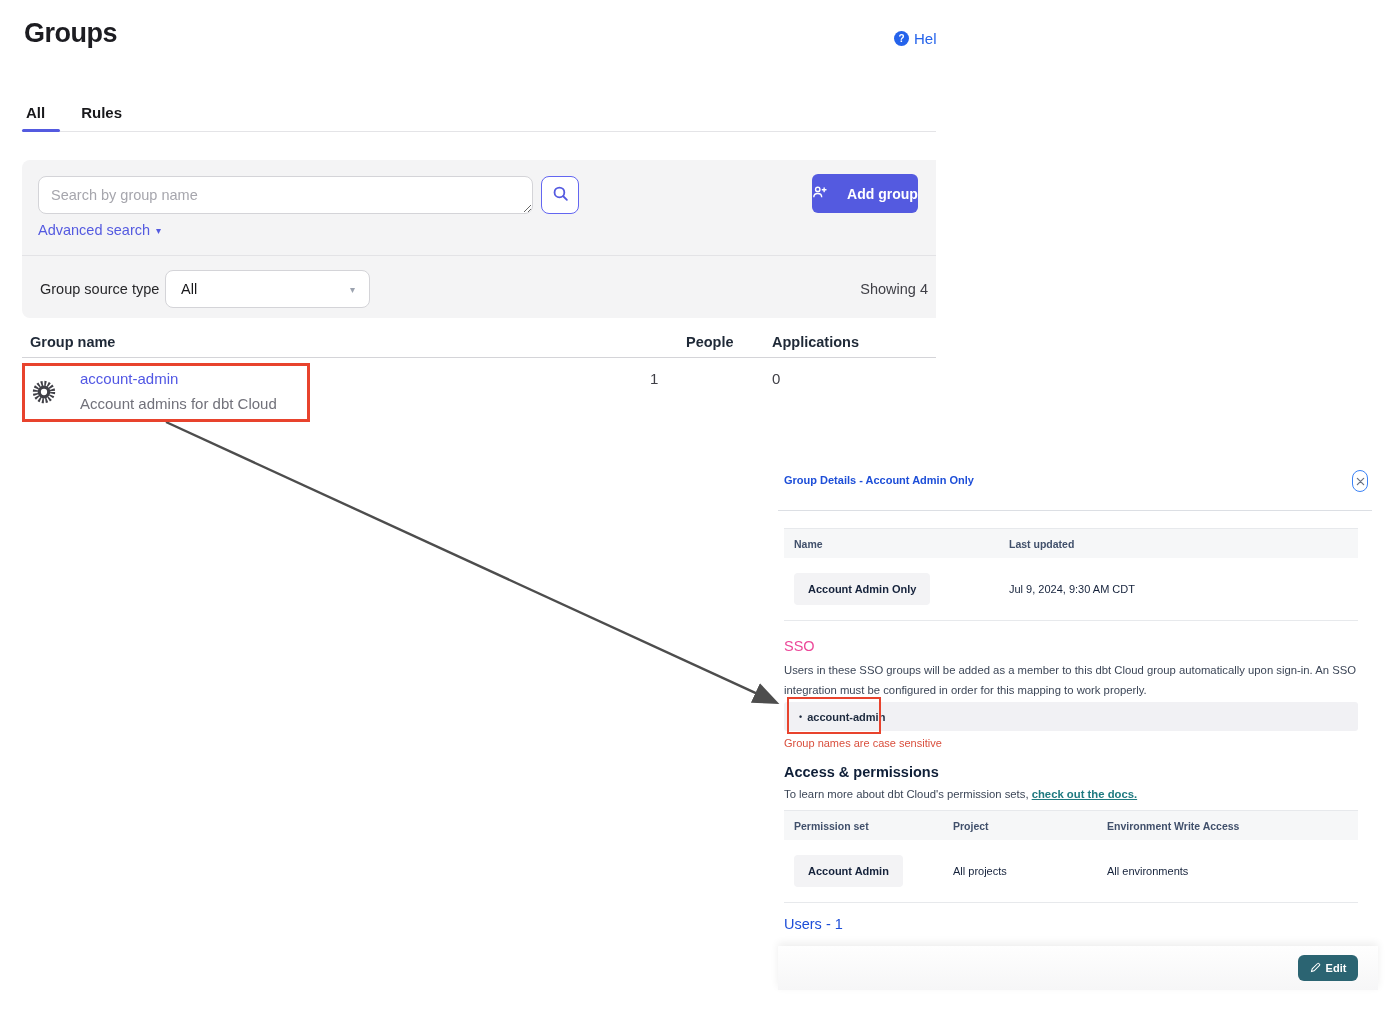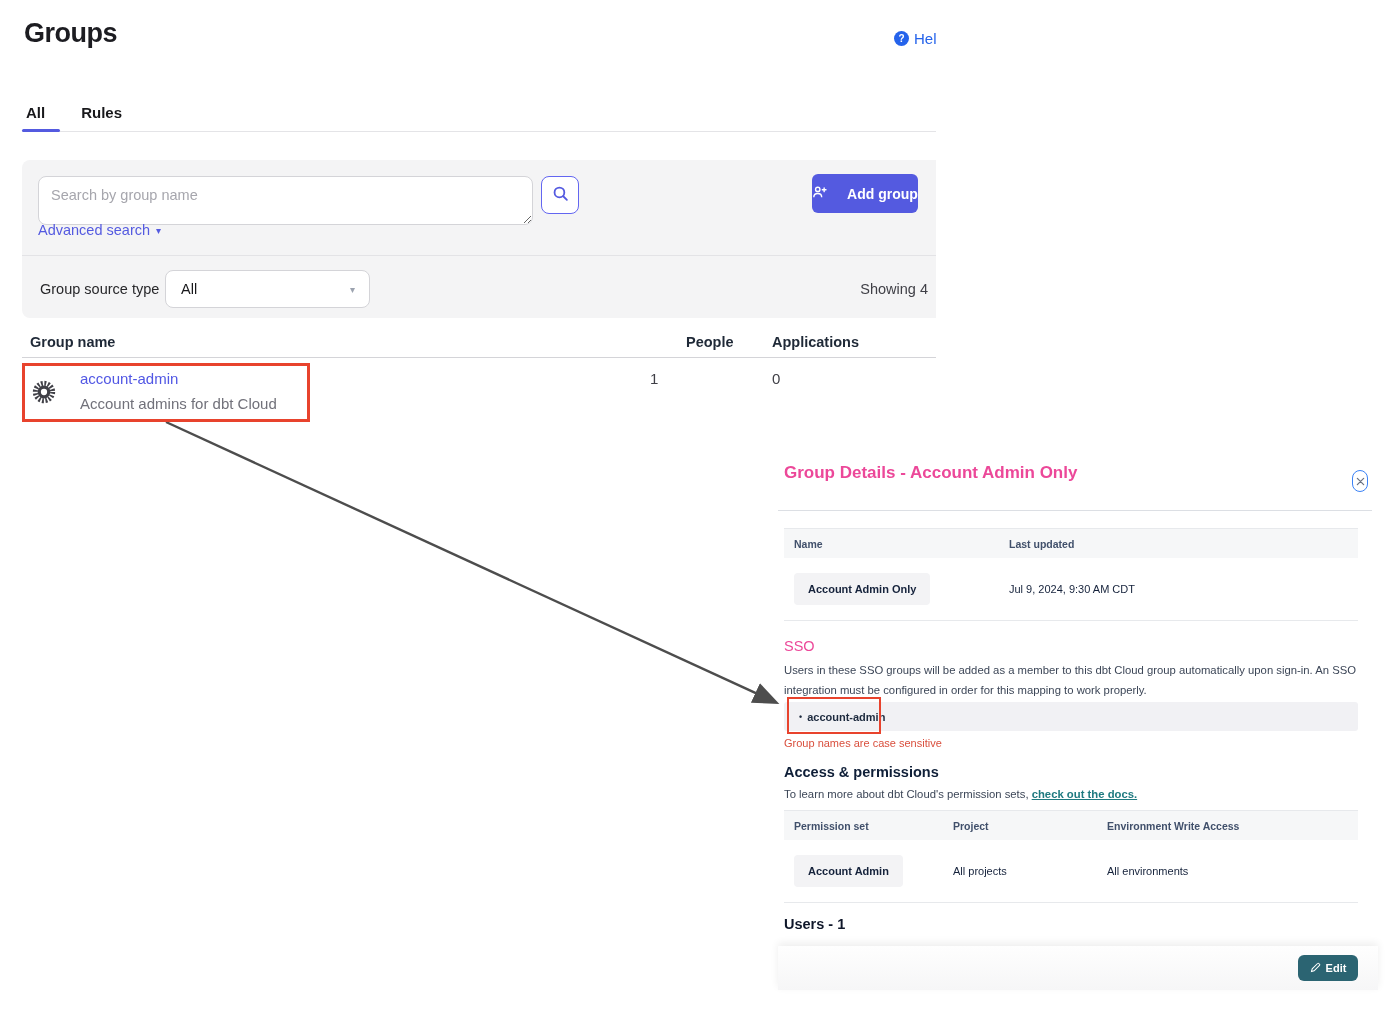--- a/index.html
+++ b/index.html
@@ -13,21 +13,21 @@
   .page-title { position:absolute; left:24px; top:18px; font-size:27px; font-weight:700; color:#1c1c21; letter-spacing:-0.5px; }
   .help-link { position:absolute; left:894px; top:30px; display:flex; align-items:center; gap:5px; color:#2563eb; font-size:15px; cursor:pointer; white-space:nowrap; }
   .help-badge { width:15px; height:15px; border-radius:50%; background:#2563eb; color:#fff; font-size:10px; font-weight:700; display:flex; align-items:center; justify-content:center; flex:0 0 auto; }
   .tabs { position:absolute; left:26px; top:104px; display:flex; gap:36px; font-size:15px; font-weight:700; color:#18181b; }
   .tab { cursor:pointer; }
   .tabs-divider { position:absolute; left:22px; top:131px; width:914px; height:1px; background:#e4e4e7; }
   .tab-underline { position:absolute; left:22px; top:129px; width:38px; height:3px; background:#545ae0; border-radius:2px; z-index:2; }
 
   .filter-panel { position:absolute; left:22px; top:160px; width:914px; height:158px; background:#f4f4f5; border-radius:8px 0 0 8px; }
   .search-area { position:absolute; left:0; top:0; width:100%; height:95px; }
-  .search-input { position:absolute; left:16px; top:16px; width:495px; height:49px; border:1px solid #d4d4d8; border-radius:8px; padding:10px 12px; font-family:"Liberation Sans", sans-serif; font-size:14.5px; color:#18181b; background:#fff; resize:both; overflow:hidden; }
+  .search-input { position:absolute; left:16px; top:16px; width:495px; height:38px; border:1px solid #d4d4d8; border-radius:8px; padding:10px 12px; font-family:"Liberation Sans", sans-serif; font-size:14.5px; color:#18181b; background:#fff; resize:both; overflow:hidden; }
   .search-input::placeholder { color:#a6a6ad; }
   .search-btn { position:absolute; left:519px; top:16px; width:38px; height:38px; background:#fff; border:1.5px solid #6366f1; border-radius:8px; display:flex; align-items:center; justify-content:center; cursor:pointer; }
   .advanced-link { position:absolute; left:16px; top:62px; font-size:14.5px; color:#545ae0; cursor:pointer; display:flex; align-items:center; gap:6px; }
   .advanced-link .caret { font-size:10px; }
   .add-group-btn { position:absolute; left:790px; top:14px; width:106px; height:39px; background:#545ae0; border:none; border-radius:6px; color:#fff; font-family:"Liberation Sans", sans-serif; font-size:14px; font-weight:700; display:flex; align-items:center; justify-content:center; gap:20px; cursor:pointer; }
   .panel-divider { position:absolute; left:0; top:95px; width:100%; height:1px; background:#e3e3e6; }
   .source-label { position:absolute; left:18px; top:121px; font-size:14.5px; color:#27272a; }
   .source-select { position:absolute; left:143px; top:110px; width:205px; height:38px; background:#fff; border:1px solid #d4d4d8; border-radius:8px; font-size:14.5px; color:#18181b; display:flex; align-items:center; padding:0 15px; cursor:pointer; }
   .source-select .caret { position:absolute; right:14px; color:#9ca3af; font-size:10px; }
   .showing { position:absolute; right:8px; top:121px; font-size:14.5px; color:#3f3f46; }
@@ -42,21 +42,21 @@
   .row-people { position:absolute; left:650px; top:370px; font-size:15px; color:#3f3f46; }
   .row-apps { position:absolute; left:772px; top:370px; font-size:15px; color:#3f3f46; }
 
   
   .annot-rect-row { position:absolute; left:22px; top:363px; width:288px; height:59px; border:3px solid #e8432d; z-index:6; pointer-events:none; }
   .annot-rect-chip { position:absolute; left:787px; top:697px; width:94px; height:37px; border:2px solid #e8432d; z-index:6; pointer-events:none; }
   .annot-arrow { position:absolute; left:0; top:0; width:1386px; height:1009px; z-index:5; pointer-events:none; }
 
   
   .detail-panel { position:absolute; left:778px; top:458px; width:608px; height:551px; background:#fff; color:#15223b; }
-  .dp-title { position:absolute; left:6px; top:5px; font-size:17px; font-weight:700; color:#ec4899; }
+  .dp-title { position:absolute; left:6px; top:16px; font-size:11px; font-weight:700; color:#1d4ed8; }
   .dp-close { position:absolute; right:18px; top:12px; width:16px; height:22px; border:1.5px solid #3b82f6; border-radius:8px; background:#fff; display:flex; align-items:center; justify-content:center; cursor:pointer; }
   .dp-divider { position:absolute; left:0; top:52px; width:594px; height:1px; background:#dcdfe4; }
 
   .dp-table { position:absolute; left:6px; width:574px; border-top:1px solid #e7e9ec; border-bottom:1px solid #e7e9ec; }
   .dp-thead { display:flex; background:#f6f7f8; height:29px; align-items:center; font-size:10.5px; font-weight:600; color:#41506b; }
   .dp-trow { display:flex; align-items:center; height:62px; font-size:11px; color:#15223b; }
   .name-table { top:70px; }
   .name-table .c1 { width:225px; padding-left:10px; }
   .name-table .c2 { flex:1; }
   .perm-table { top:352px; }
@@ -68,21 +68,21 @@
   .sso-heading { position:absolute; left:6px; top:180px; font-size:14.5px; font-weight:400; color:#ec4899; }
   .sso-desc { position:absolute; left:6px; top:202px; width:574px; font-size:11.3px; line-height:1.78; color:#3c4657; }
   .sso-chipbar { position:absolute; left:6px; top:244px; width:574px; height:29px; background:#f1f1f4; border-radius:3px; display:flex; align-items:center; padding-left:15px; font-size:11px; font-weight:600; color:#1d2a3e; gap:5px; }
   .sso-chipbar .bullet { font-size:9px; }
   .sso-note { position:absolute; left:6px; top:279px; font-size:11px; color:#d94f3d; }
 
   .access-heading { position:absolute; left:6px; top:306px; font-size:14.5px; font-weight:700; color:#0f1f38; }
   .access-desc { position:absolute; left:6px; top:330px; font-size:11.3px; color:#3c4657; }
   .docs-link { color:#1f7a80; font-weight:600; text-decoration:underline; cursor:pointer; }
 
-  .users-heading { position:absolute; left:6px; top:458px; font-size:14.5px; font-weight:700; color:#0f172a; }
+  .users-heading { position:absolute; left:6px; top:458px; font-size:14.5px; font-weight:400; color:#1d4ed8; }
 
   .dp-footer { position:absolute; left:0px; top:488px; width:600px; height:44px; background:linear-gradient(#fefefe,#f6f6f7); box-shadow:0 -3px 8px rgba(0,0,0,0.07); display:flex; align-items:center; justify-content:flex-end; padding-right:20px; }
   .edit-btn { width:60px; height:26px; background:#2b6472; border:none; border-radius:6px; color:#fff; font-family:"Liberation Sans", sans-serif; font-size:11px; font-weight:700; display:flex; align-items:center; justify-content:center; gap:5px; cursor:pointer; }
 </style>
 </head>
 <body>
 
 <div class="page">
 
   <div class="left-shot">

